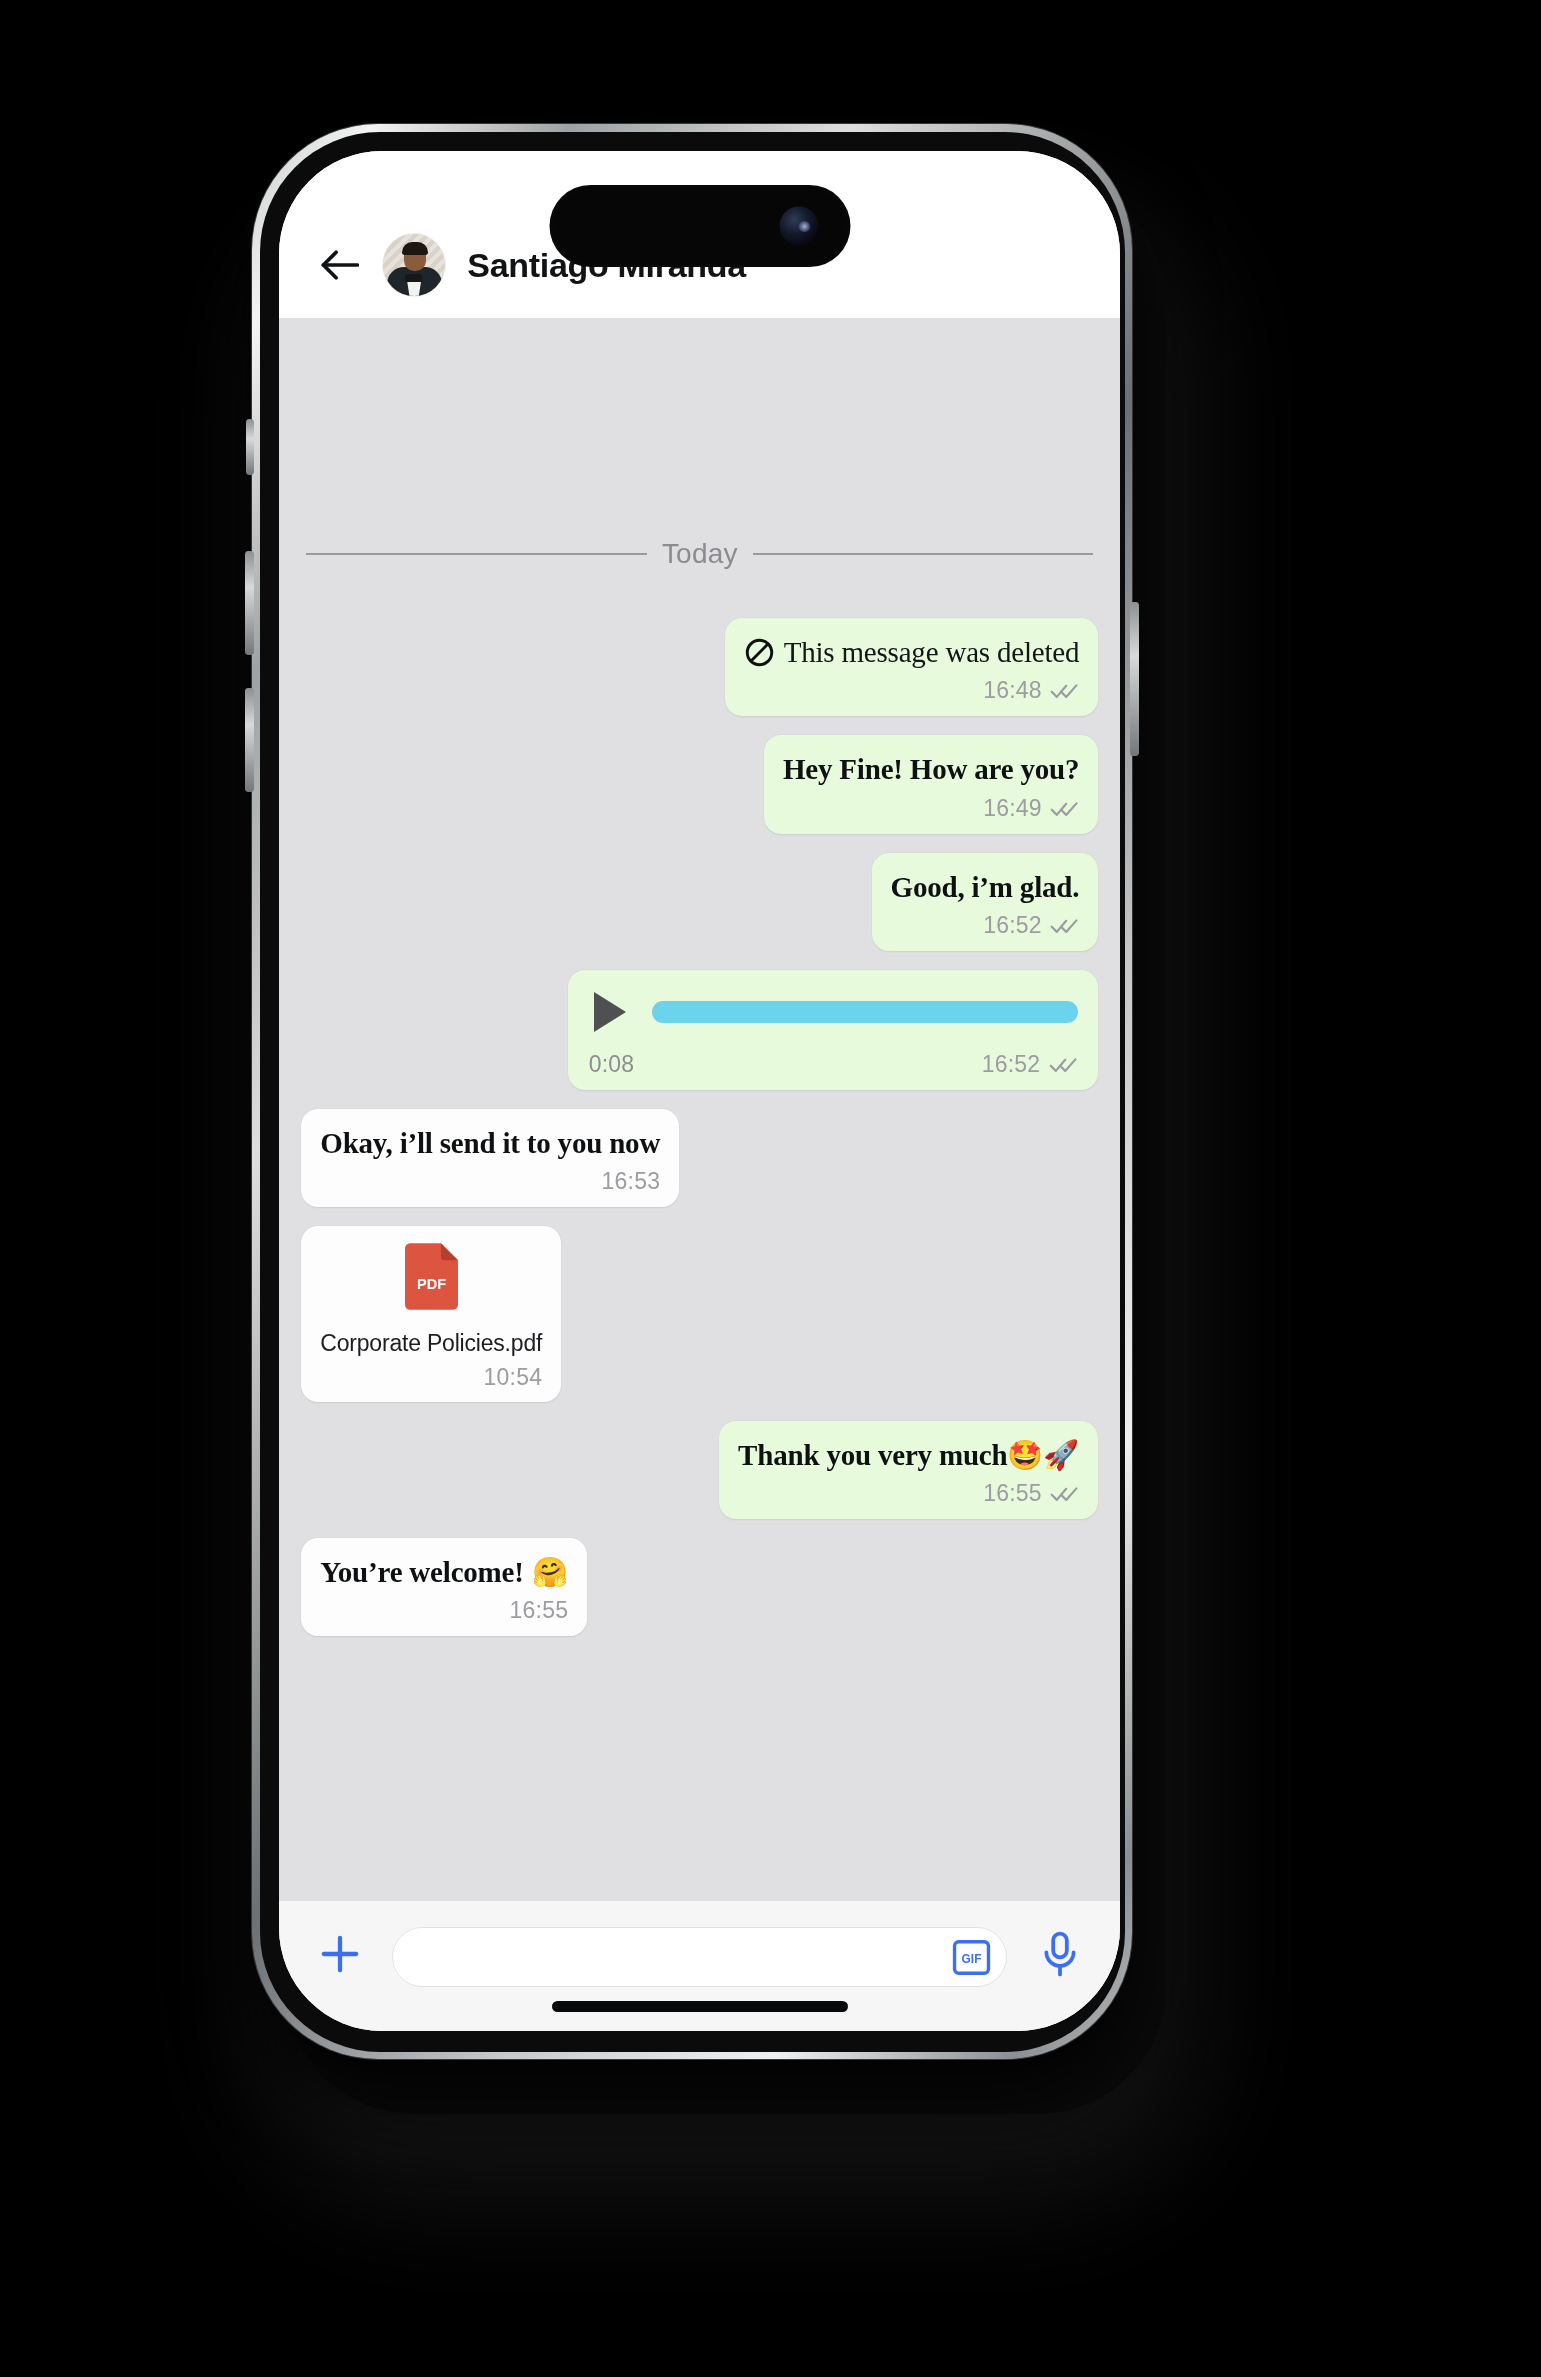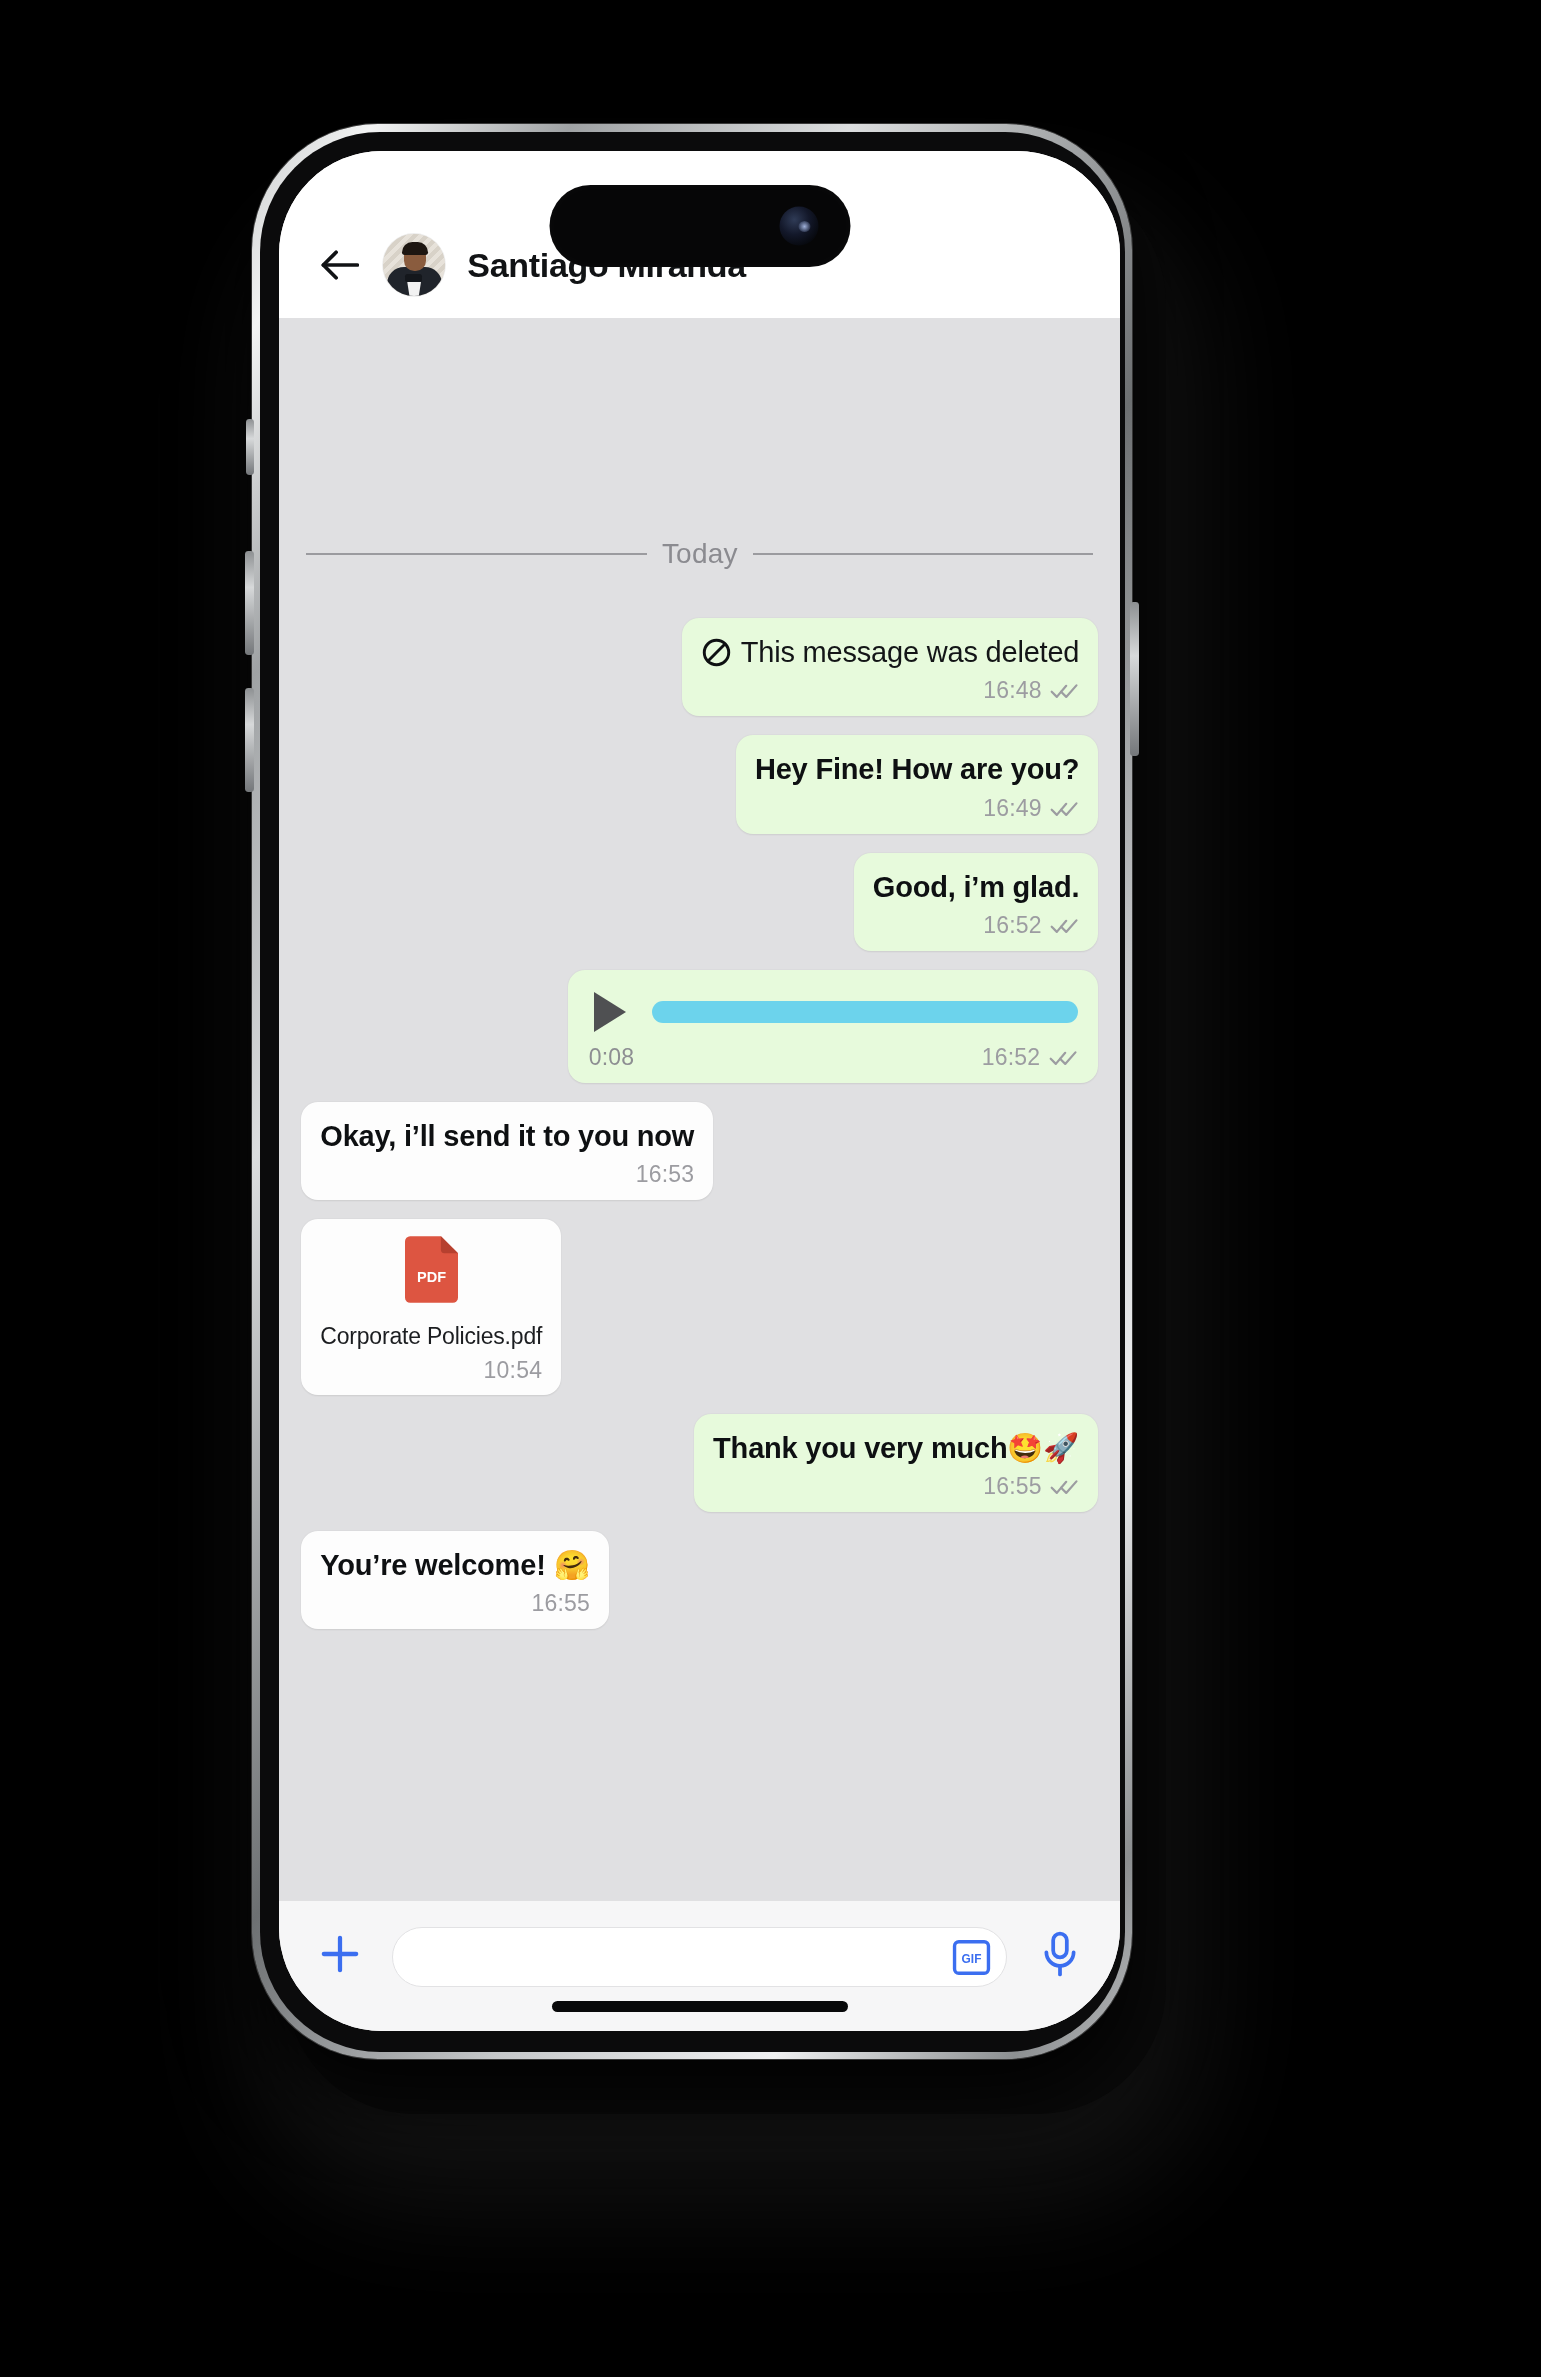--- a/index.html
+++ b/index.html
@@ -75,37 +75,37 @@
   .row{display:flex;margin-bottom:19px;}
   .row.out{justify-content:flex-end;}
   .row.in{justify-content:flex-start;}
 
   .bubble{max-width:530px;border-radius:17px;padding:17px 19px 12px 19px;box-sizing:border-box;
     box-shadow:0 0.9px 1.7px rgba(0,0,0,.09);position:relative;}
   .bubble.out{background:#e7fadc;}
   .bubble.in{background:#fdfdfd;}
 
   .msg-text{font-size:29px;font-weight:700;color:#0e1012;line-height:1.22;letter-spacing:-0.2px;
-    display:flex;align-items:center;gap:8.5px;flex-wrap:nowrap;white-space:nowrap;}
+    display:flex;align-items:center;gap:8.5px;flex-wrap:nowrap;white-space:nowrap;font-family:Liberation Serif, serif;}
   .msg-text.deleted{font-weight:400;color:#131517;}
 
   .meta{display:flex;align-items:center;justify-content:flex-end;gap:8.5px;margin-top:6.8px;}
   .meta-time{font-size:23px;color:#9c9ca1;letter-spacing:0.2px;}
   .ticks{width:29px;height:19px;flex:none;display:flex;align-items:center;}
 
   
   .deleted-icon{width:31px;height:31px;flex:none;}
 
   
   .bubble.voice{width:530px;padding:22px 20.5px 12px 20.5px;}
   .voice-row{display:flex;align-items:center;gap:26px;}
   .play-tri{width:0;height:0;border-left:32px solid #4f5052;border-top:20.5px solid transparent;
     border-bottom:20.5px solid transparent;flex:none;margin-left:5.1px;cursor:pointer;}
   .wave{flex:1;height:22px;border-radius:11px;background:#6cd3ec;}
-  .voice-meta{display:flex;align-items:center;justify-content:space-between;margin-top:12px;}
+  .voice-meta{display:flex;align-items:center;justify-content:space-between;margin-top:19px;}
   .voice-dur{font-size:23px;color:#8d8e92;letter-spacing:0.2px;}
   .voice-right{display:flex;align-items:center;gap:8.5px;}
 
   
   .bubble.doc{padding:17px 19px 10.3px 19px;}
   .doc-row{display:flex;align-items:center;gap:20.5px;flex-direction:column;}
   .pdf-icon{width:53px;height:67px;flex:none;position:relative;}
   .doc-name{font-size:23px;color:#1b1d20;letter-spacing:-0.2px;white-space:nowrap;}
 
   .emoji{font-size:29px;line-height:1;}

